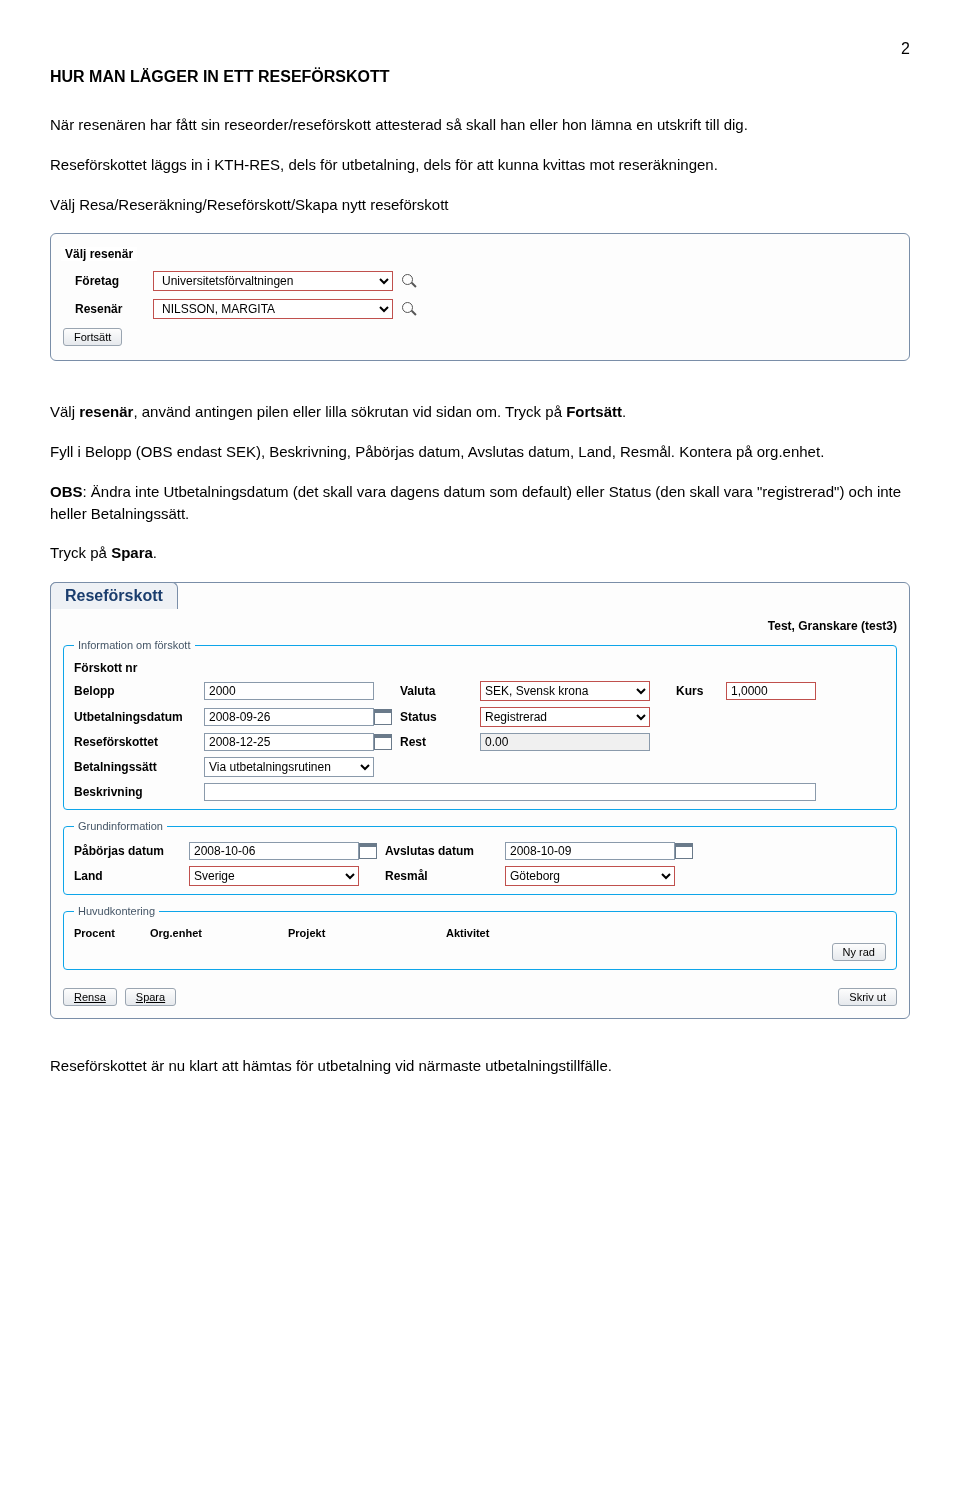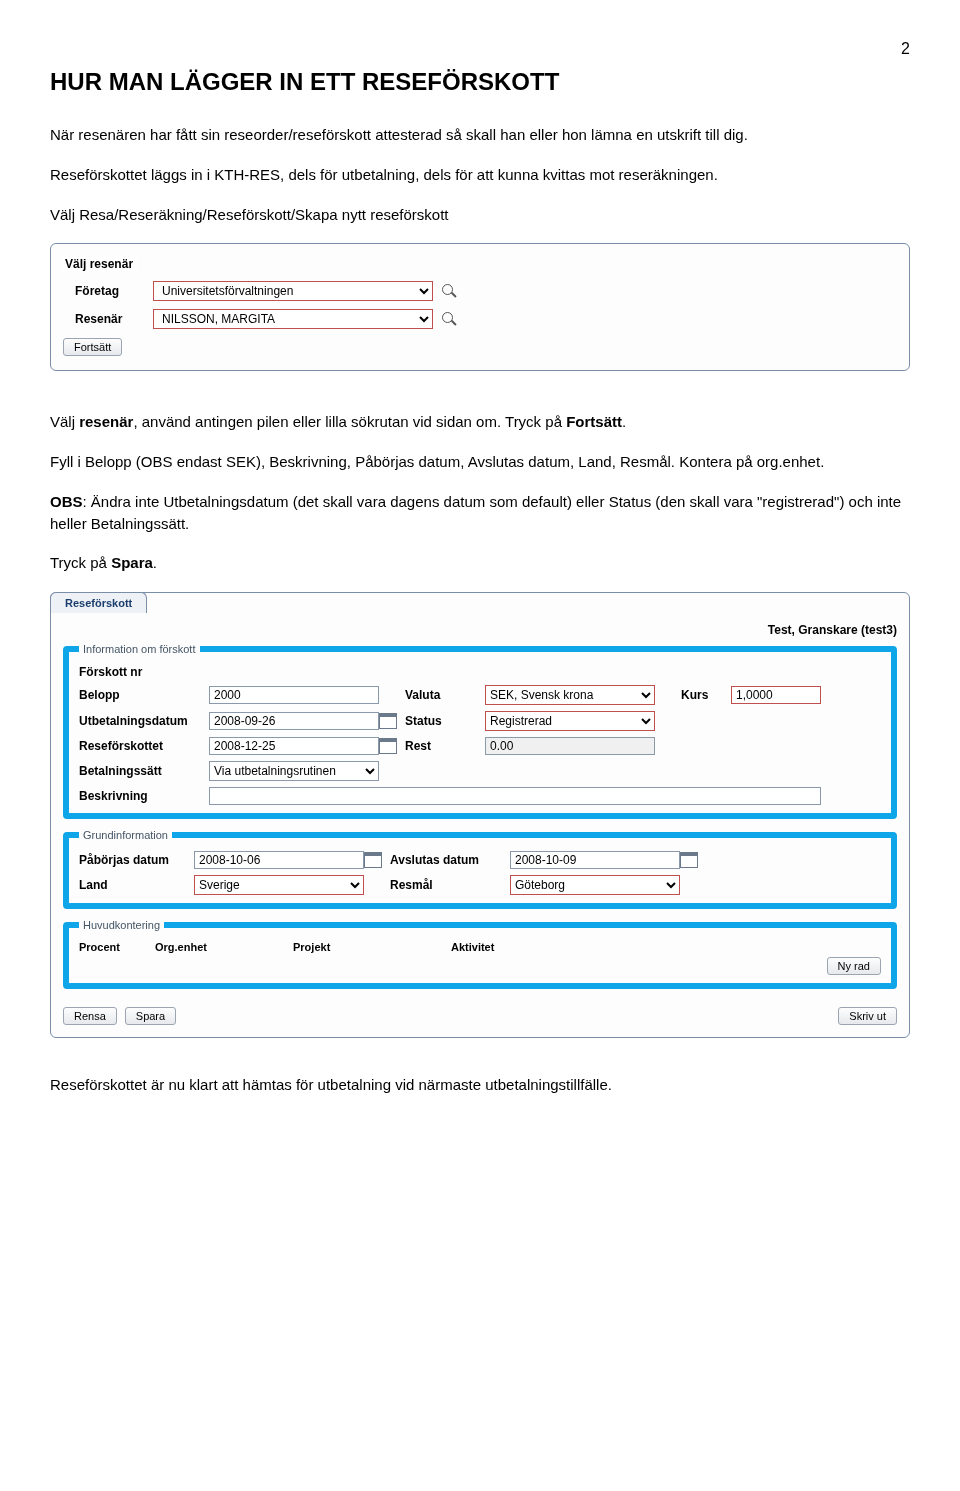--- a/index.html
+++ b/index.html
@@ -9,21 +9,21 @@
     font-family: Verdana, Arial, sans-serif;
     color: #000;
     width: 860px;
   }
   .page-num {
     text-align: right;
     font-size: 16px;
     margin-bottom: 10px;
   }
   h1 {
-    font-size: 24px;
+    font-size: 16px;
     font-weight: bold;
     margin: 0 0 28px 0;
   }
   p {
     font-size: 15px;
     line-height: 1.45;
     margin: 0 0 18px 0;
   }
   .bold { font-weight: bold; }
 
@@ -49,21 +49,21 @@
     gap: 8px;
     margin-bottom: 8px;
     font-size: 12px;
     padding-left: 12px;
   }
   .lbl1 { width: 70px; font-weight: bold; }
   .sel1 {
     border: 1px solid #c0504d;
     font-size: 12px;
     height: 20px;
-    width: 280px;
+    width: 240px;
     background: #fff;
     padding: 0 4px;
   }
   .search-ico {
     display: inline-block; width: 16px; height: 16px;
     position: relative;
   }
   .search-ico::before {
     content:""; position:absolute; width:9px; height:9px;
     border:1.5px solid #555; border-radius:50%; left:1px; top:1px;
@@ -92,31 +92,31 @@
   .tab {
     display: inline-block;
     border: 1px solid #7a8ea8;
     border-bottom: none;
     border-radius: 6px 6px 0 0;
     padding: 4px 14px;
     margin: -1px 0 0 -1px;
     background: #eef1f5;
     font-weight: bold;
     color: #1a3d6d;
-    font-size: 11px;
+    font-size: 16px;
   }
   .panel2-body { padding: 10px 12px 12px 12px; }
   .right-user {
     text-align: right;
     font-weight: bold;
     margin-bottom: 6px;
   }
 
   fieldset.inner {
-    border: 6px solid #0ea5e9;
+    border: 1px solid #0ea5e9;
     border-radius: 4px;
     margin: 0 0 10px 0;
     padding: 10px 10px 8px 10px;
   }
   legend.inner-lg {
     font-size: 11px;
     color: #456;
     padding: 0 4px;
   }
 
@@ -177,21 +177,21 @@
     align-items: center;
     margin-bottom: 6px;
   }
   .konter-ny { text-align: right; }
 
   .footer-btns {
     display: flex;
     justify-content: space-between;
     padding-top: 8px;
   }
-  .footer-left { display: flex; gap: 8px; }
+  .footer-left { display: flex; gap: 8px; text-decoration: underline; }
 </style>
 </head>
 <body>
 
 <div class="page-num">2</div>
 
 <h1>HUR MAN LÄGGER IN ETT RESEFÖRSKOTT</h1>
 
 <p>När resenären har fått sin reseorder/reseförskott attesterad så skall han eller hon lämna en utskrift till dig.</p>
 <p>Reseförskottet läggs in i KTH-RES, dels för utbetalning, dels för att kunna kvittas mot reseräkningen.</p>

